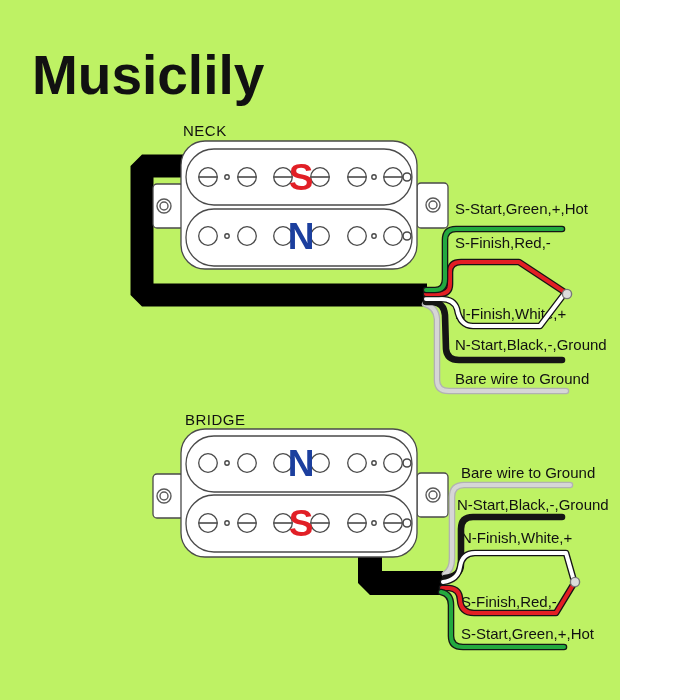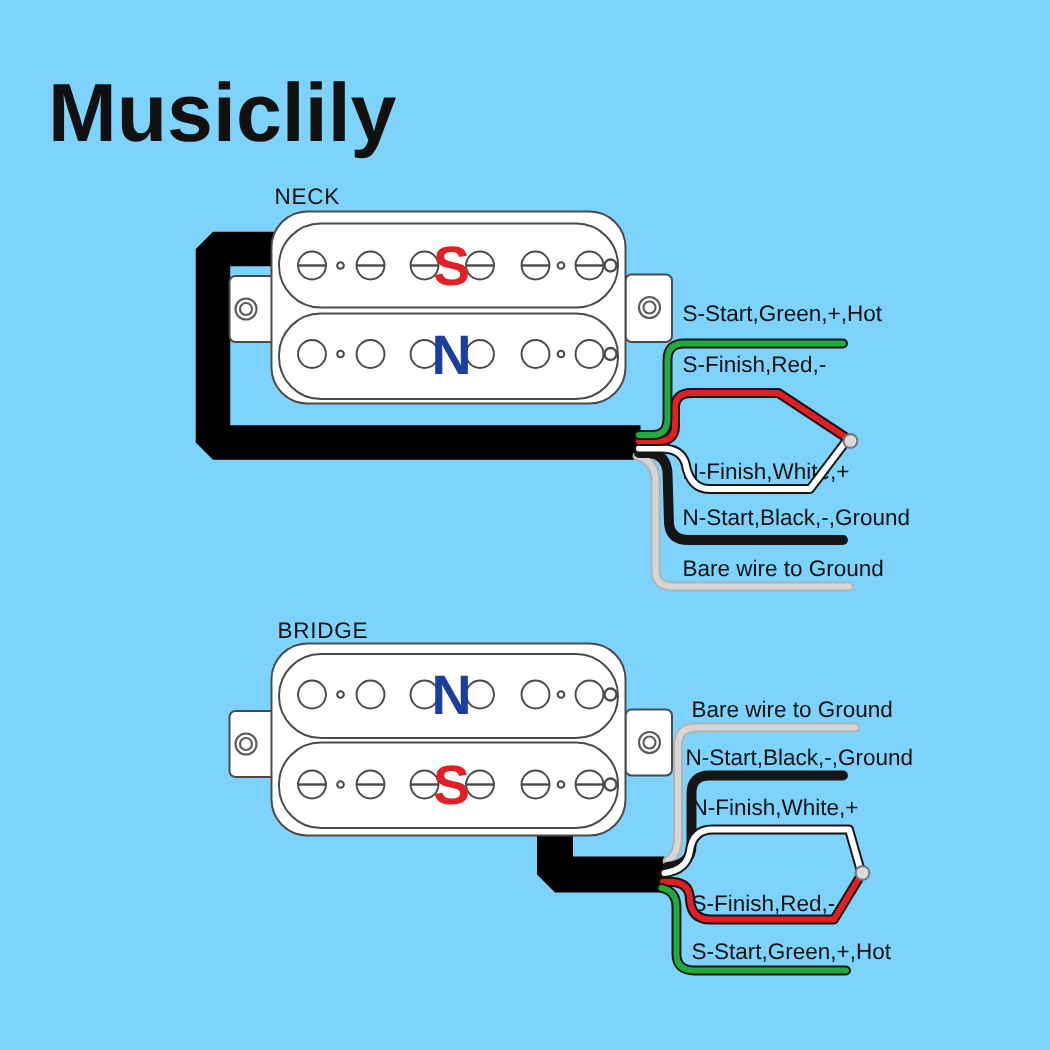--- a/index.html
+++ b/index.html
@@ -1,16 +1,16 @@
 <!DOCTYPE html>
 <html><head>
 <meta charset="utf-8">
 <style>
   html,body{margin:0;padding:0;background:#fff;}
-  .stage{position:relative;width:700px;height:700px;background:#7dd3fc;overflow:hidden;
+  .stage{position:relative;width:620px;height:700px;background:#bef264;overflow:hidden;
          font-family:"Liberation Sans", sans-serif;}
   svg{display:block;}
   .brand{font-family:"Liberation Sans", sans-serif;font-size:55px;font-weight:bold;fill:#111;}
   .pu-label{font-family:"Liberation Sans", sans-serif;font-size:15px;fill:#111;letter-spacing:.5px;}
   .wlabel{font-family:"Liberation Sans", sans-serif;font-size:15px;fill:#111;}
   .magnet{font-family:"Liberation Sans", sans-serif;font-size:37px;font-weight:bold;text-anchor:middle;}
   .outline{fill:#ffffff;stroke:#4a4a4a;stroke-width:1.3;}
   .pole{fill:#ffffff;stroke:#4a4a4a;stroke-width:1.3;}
   .slot{stroke:#4a4a4a;stroke-width:1.6;}
   .dot{fill:none;stroke:#4a4a4a;stroke-width:1.4;}

